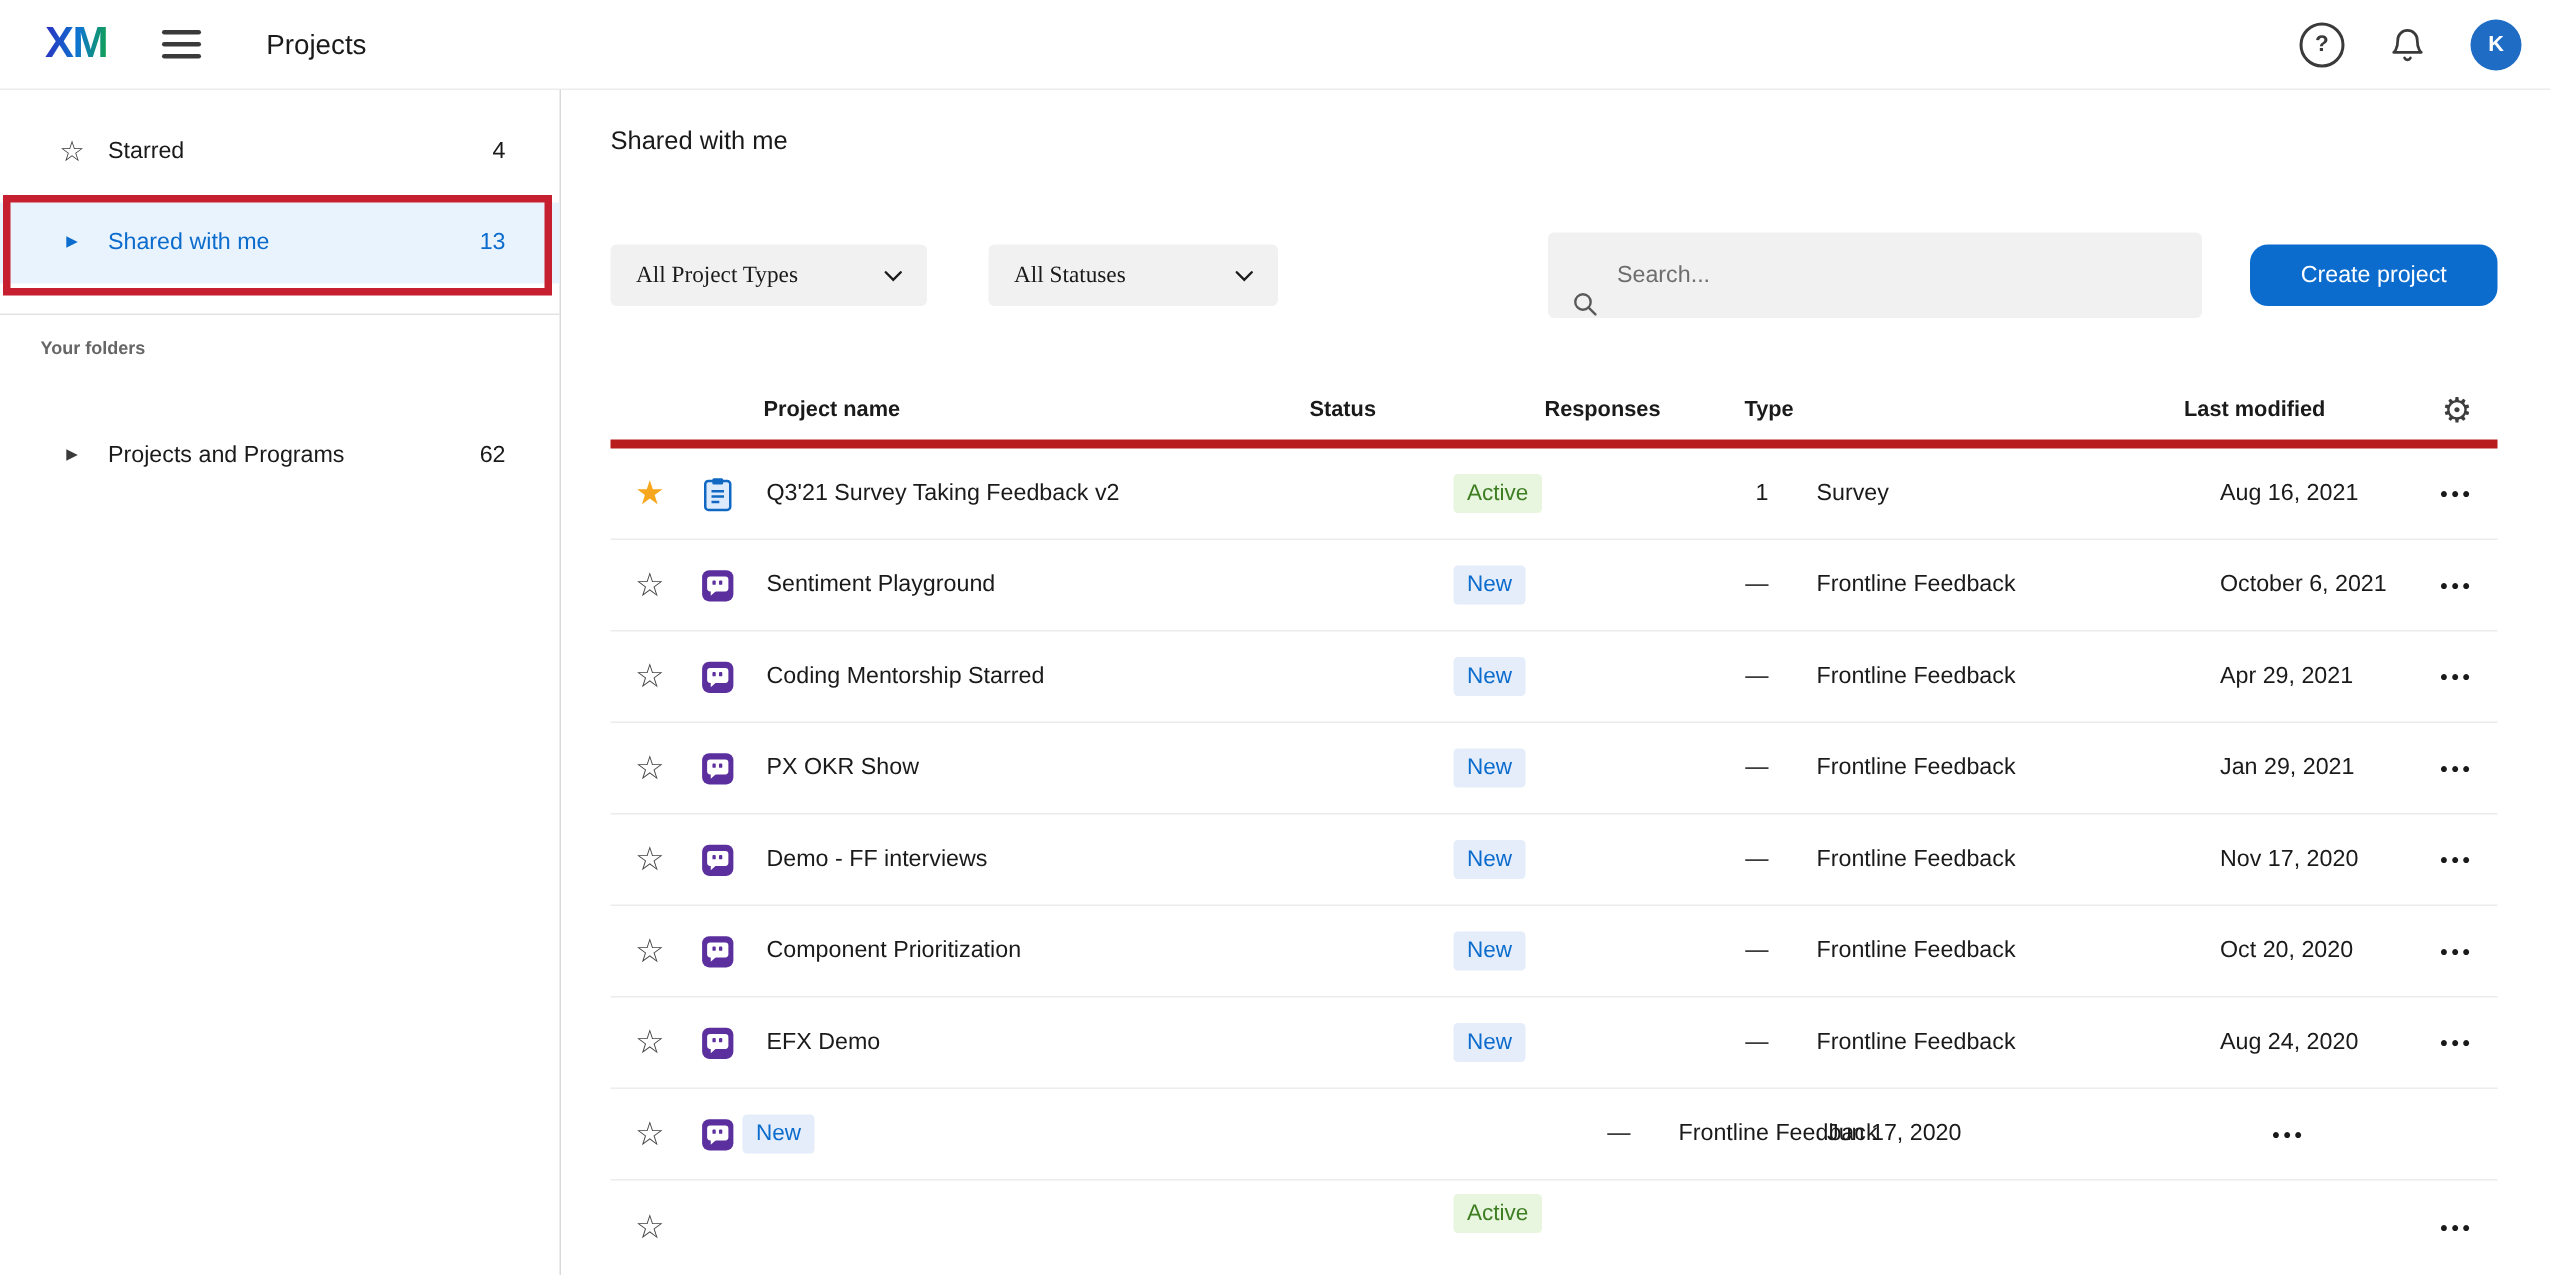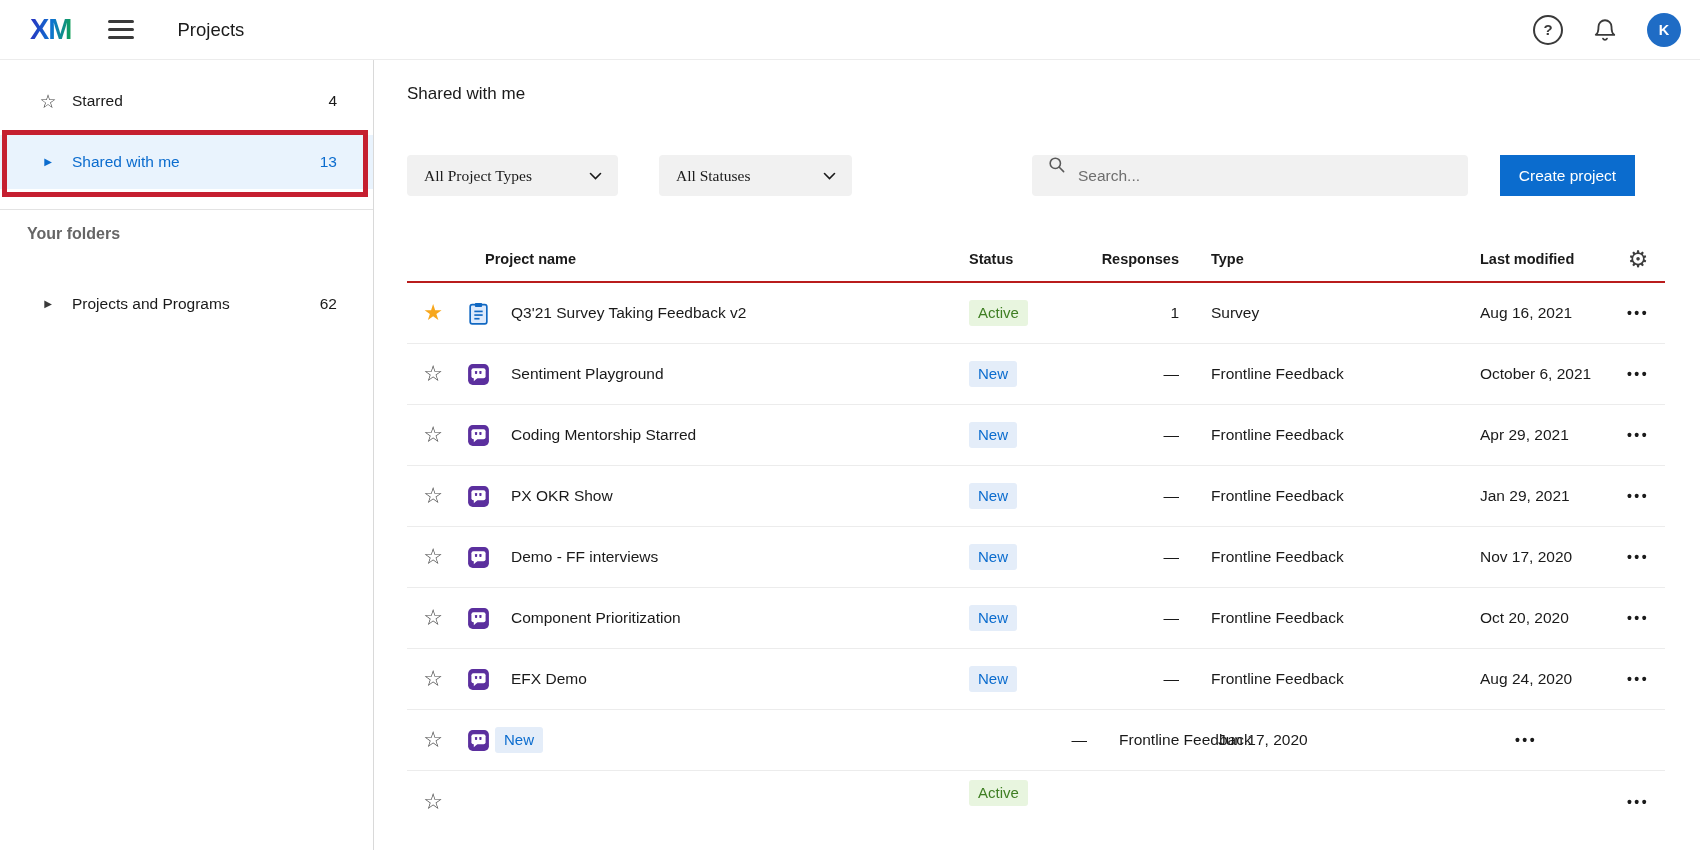--- a/index.html
+++ b/index.html
@@ -57,21 +57,21 @@
   }
   .s-icon{width:20px;display:flex;justify-content:center;flex:none;}
   .s-star{font-size:19px;color:#3a3a3a;line-height:1;}
   .s-caret{font-size:10px;line-height:1;}
   .s-label{margin-left:14px;white-space:nowrap;}
   .s-count{margin-left:auto;}
   .starred{top:15px;height:52px;}
   .shared{top:75px;height:54px;background:#e9f3fd;}
   .shared .s-label,.shared .s-count,.shared .s-caret{color:var(--accent);}
   .s-divider{position:absolute;top:149px;left:0;width:100%;height:1px;background:#e3e3e3;}
-  .s-section{position:absolute;top:165px;left:27px;font-size:16px;font-weight:700;color:#666;}
+  .s-section{position:absolute;top:165px;left:27px;font-size:12px;font-weight:700;color:#666;}
   .folder{top:218px;height:52px;}
   .folder .s-caret{color:#3a3a3a;}
 
   .annotation{
     position:absolute;left:2px;top:130px;width:366px;height:67px;
     border:5px solid var(--annotation);z-index:20;pointer-events:none;
   }
 
   
   .main{
@@ -85,42 +85,42 @@
   }
   .filters{margin-top:49px;display:flex;align-items:center;}
   .dd{
     height:41px;background:#f1f1f1;border:none;border-radius:4px;
     display:flex;align-items:center;justify-content:space-between;
     padding:0 16px 0 17px;font-size:15.5px;font-family:Liberation Serif, serif;color:#1a1a1a;cursor:pointer;
   }
   .dd1{width:211px;}
   .dd2{width:193px;margin-left:41px;}
   .search{
-    margin-left:180px;width:436px;height:41px;background:#f1f1f1;border-radius:4px;
-    position:relative;display:flex;align-items:flex-start;
+    margin-left:180px;width:436px;height:57px;background:#f1f1f1;border-radius:4px;
+    position:relative;display:flex;align-items:flex-end;
   }
   .search svg{position:absolute;left:15px;}
   .search input{
     width:100%;height:100%;background:transparent;border:none;outline:none;
     padding-left:46px;font-size:15.5px;font-family:inherit;color:#1a1a1a;
   }
   .search input::placeholder{color:#6e6e6e;}
   .create{
-    margin-left:32px;width:135px;height:41px;background:var(--accent);color:#fff;
-    border:none;border-radius:0;font-size:15.5px;font-weight:500;font-family:inherit;cursor:pointer;
+    margin-left:32px;width:165px;height:41px;background:var(--accent);color:#fff;
+    border:none;border-radius:12px;font-size:15.5px;font-weight:500;font-family:inherit;cursor:pointer;
   }
 
   
   .thead,.trow{
     display:grid;grid-template-columns:36px 52px 1fr 118px 92px 262px 170px 54px;
     align-items:center;
   }
   .thead{
-    margin-top:41px;height:46px;border-bottom:2px solid #b91c1c;
-    font-size:14.5px;font-weight:700;color:#1a1a1a;
+    margin-top:41px;height:46px;border-bottom:6px solid #b91c1c;
+    font-size:14.5px;font-weight:700;color:#1a1a1a;gap:24px;
   }
   .thead .col-name{grid-column:2/4;padding-left:42px;cursor:pointer;}
   .thead .col-status{grid-column:4;cursor:pointer;}
   .thead .col-resp{grid-column:5;text-align:right;cursor:pointer;}
   .thead .col-type{grid-column:6;padding-left:32px;cursor:pointer;}
   .thead .col-mod{grid-column:7;padding-left:39px;cursor:pointer;}
   .thead .col-actions{grid-column:8;display:flex;justify-content:center;}
   .gear{font-size:23px;color:#3d3d3d;font-weight:400;cursor:pointer;line-height:1;}
 
   .trow{height:61px;border-bottom:1px solid #ececec;font-size:15.5px;color:#1a1a1a;}

